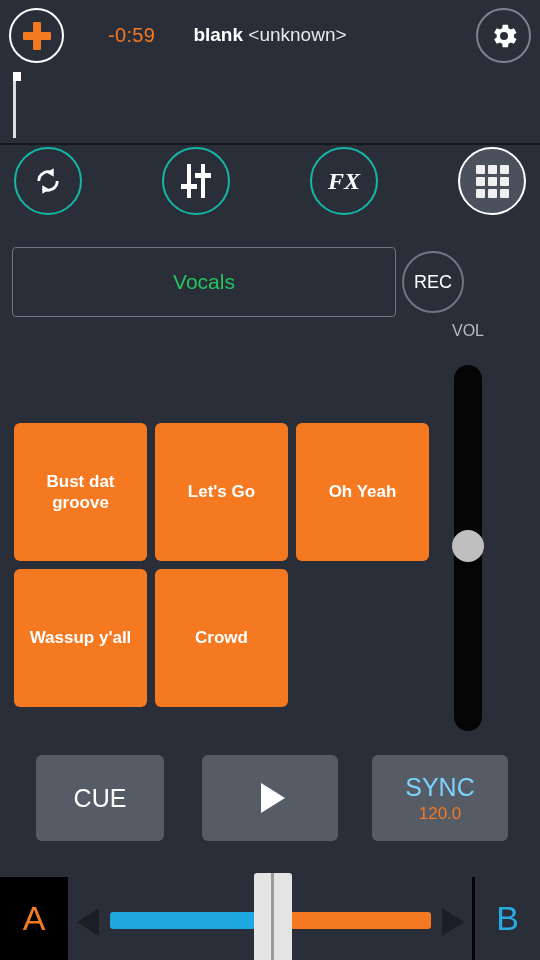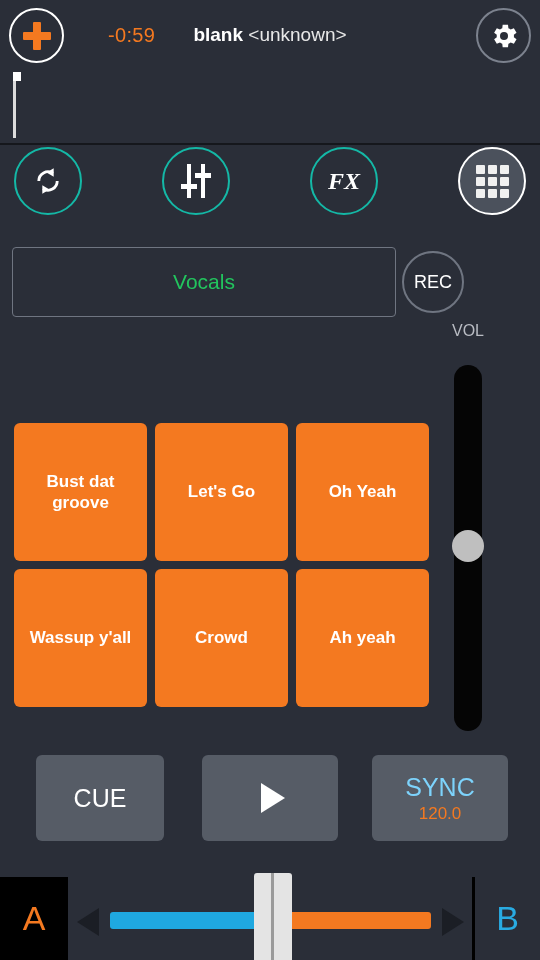--- a/index.html
+++ b/index.html
@@ -259,21 +259,20 @@
   <div class="vol-label">VOL</div>
   <div class="vol-track"></div>
   <div class="vol-thumb"></div>
 
   <div class="pads">
     <div class="pad">Bust dat groove</div>
     <div class="pad">Let's Go</div>
     <div class="pad">Oh Yeah</div>
     <div class="pad">Wassup y'all</div>
     <div class="pad">Crowd</div>
-    <div class="pad">Ah yeah</div>
   </div>
 
   <div class="transport">
     <div class="tbtn cue">CUE</div>
     <div class="tbtn play">
       <span class="play-tri"></span>
     </div>
     <div class="tbtn sync">
       <span class="sync-title">SYNC</span>
       <span class="sync-bpm">120.0</span>

